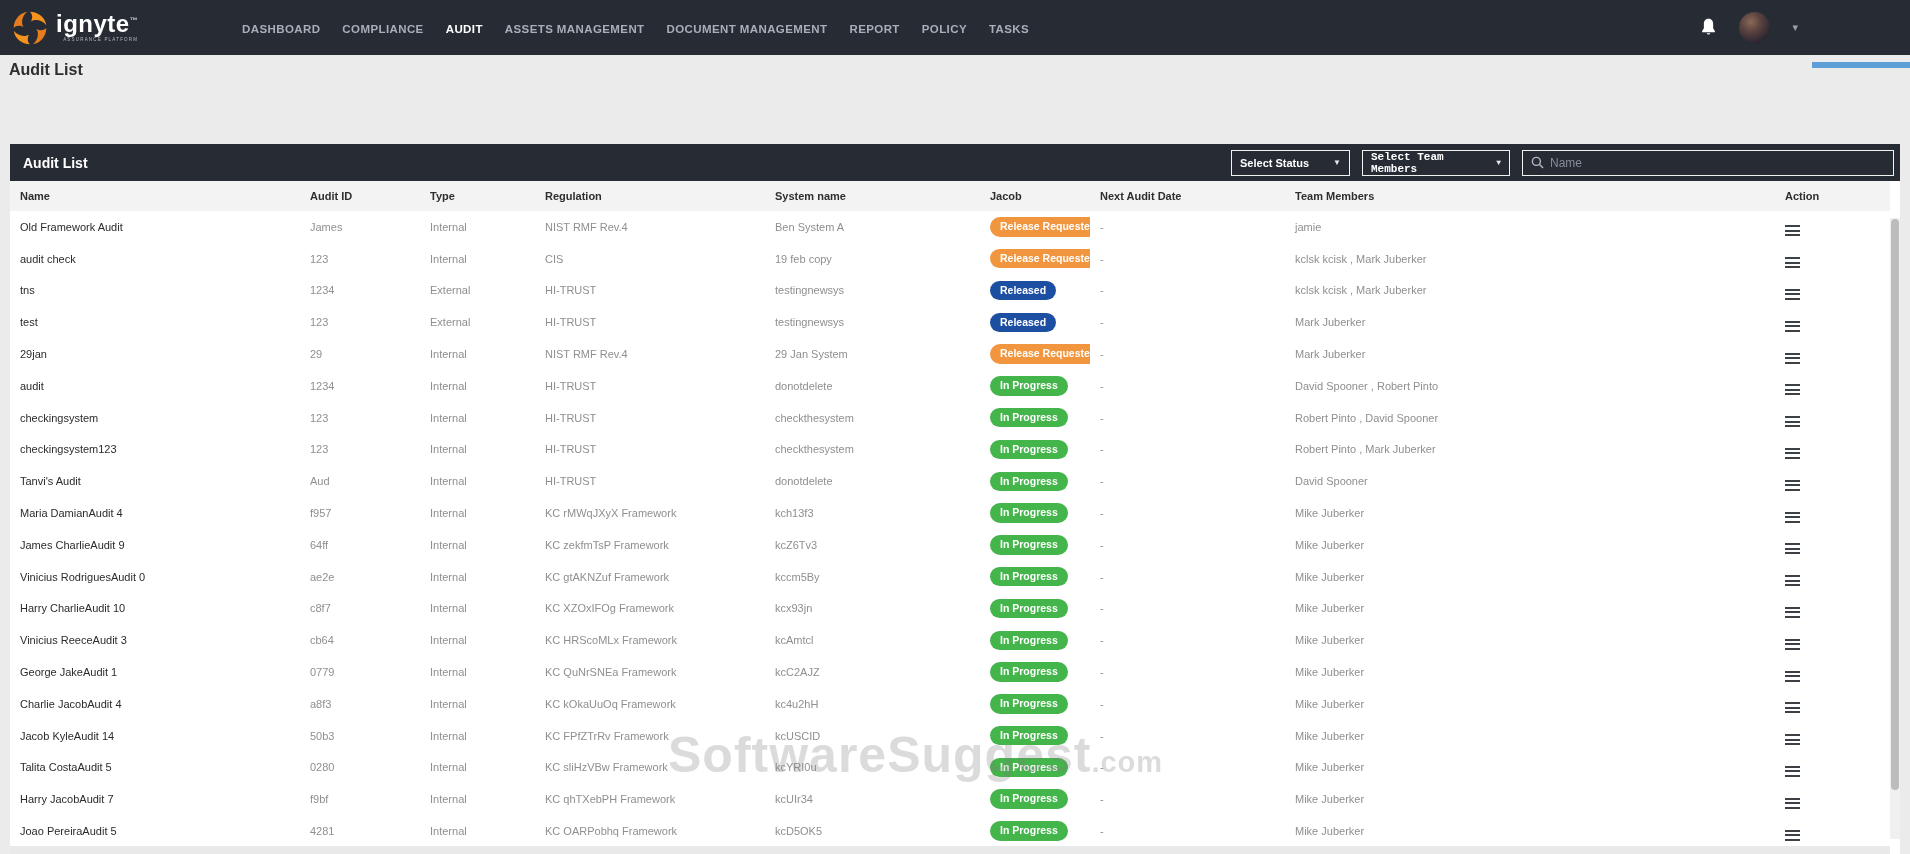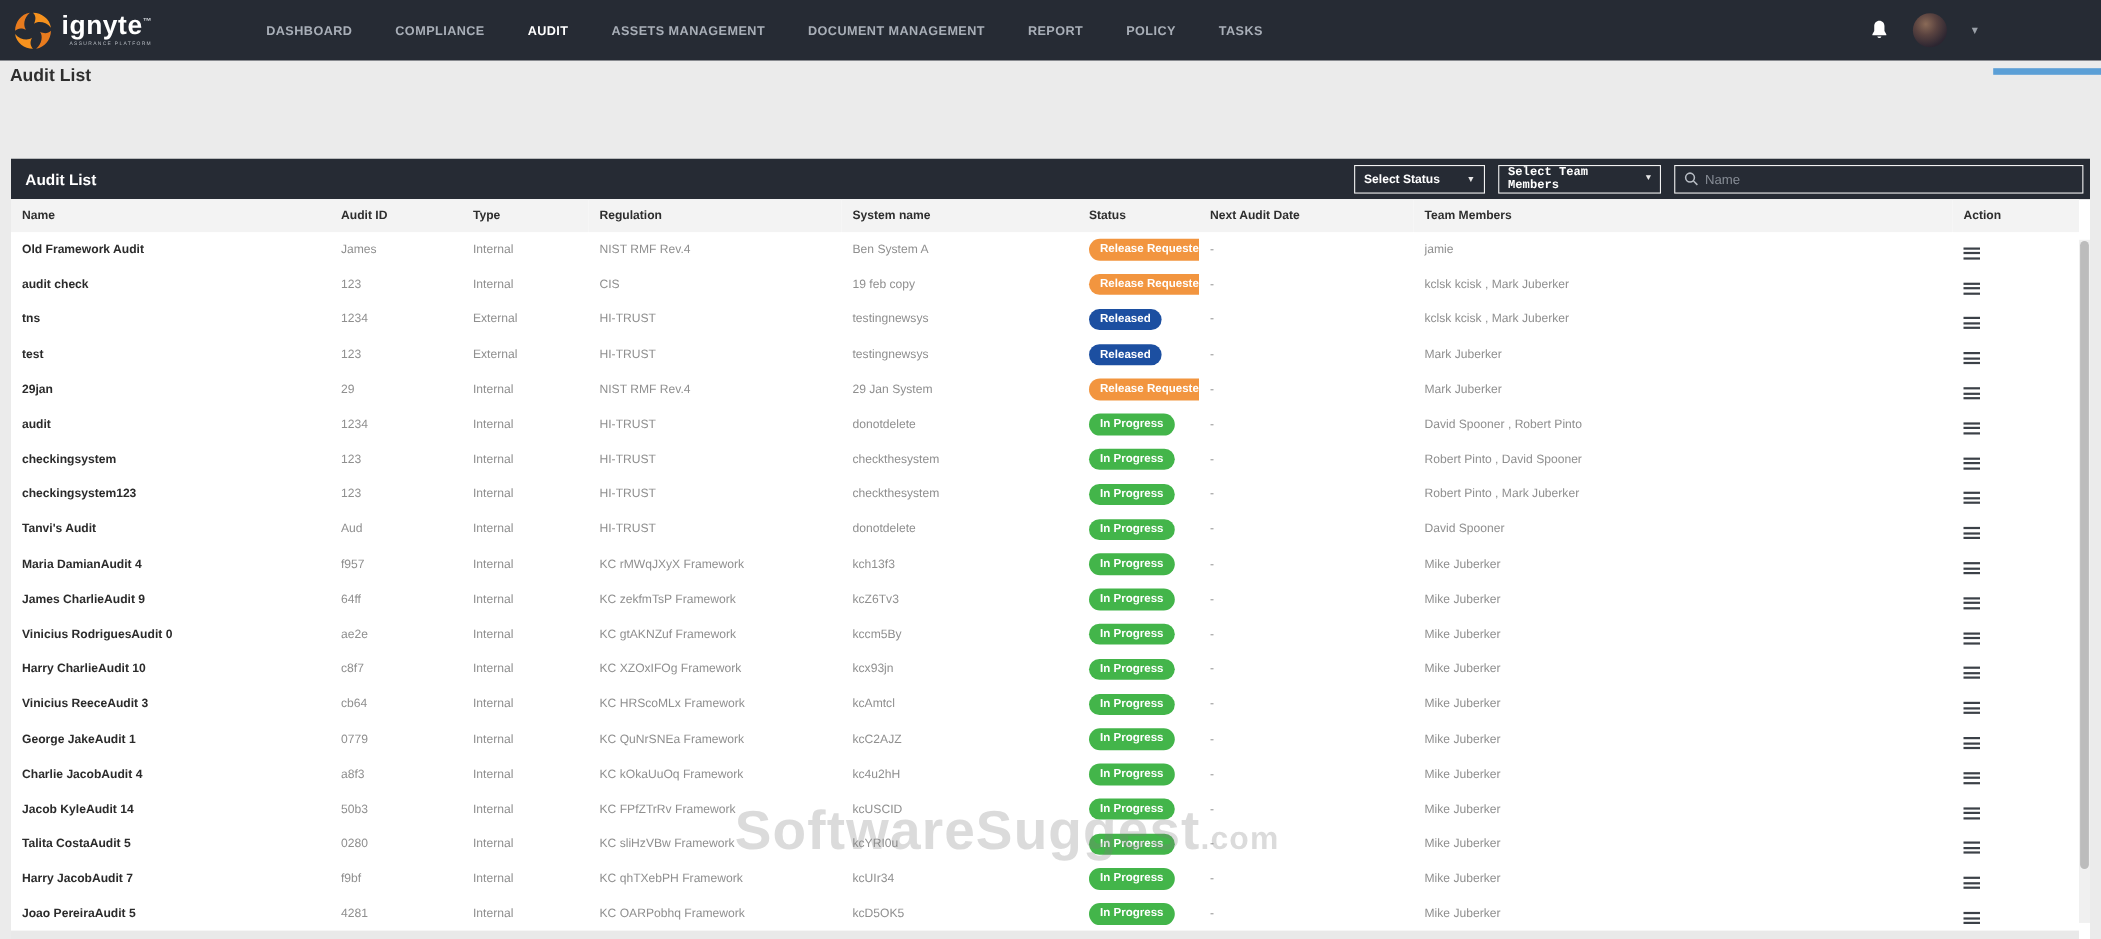--- a/index.html
+++ b/index.html
@@ -6,21 +6,21 @@
   html,body { width:1910px; height:854px; overflow:hidden; }
   body { font-family:"Liberation Sans", sans-serif; background:#ebebeb; position:relative; }
 
   
   .navbar { height:55px; background:#262b34; display:flex; align-items:center; padding:0 112px 0 12px; position:relative; }
   .brand { display:flex; align-items:center; gap:8px; min-width:175px; }
   .brand-text-wrap { display:flex; flex-direction:column; line-height:1; }
   .brand-name { color:#fff; font-size:24px; font-weight:bold; letter-spacing:0.5px; }
   .brand-name sup { font-size:8px; color:#cfd3d8; }
   .brand-tagline { color:#b7bcc3; font-size:4.5px; letter-spacing:1.2px; text-align:right; margin-top:2px; }
-  .nav-menu { display:flex; align-items:center; gap:39px; list-style:none; margin-left:55px; }
+  .nav-menu { display:flex; align-items:center; gap:22px; list-style:none; margin-left:55px; }
   .nav-menu a { text-decoration:none; color:#a9afb8; font-size:11.5px; font-weight:bold; letter-spacing:0.4px; cursor:pointer; }
   .nav-menu a.active { color:#ffffff; }
   .nav-right { margin-left:auto; display:flex; align-items:center; gap:22px; }
   .bell { width:17px; height:19px; }
   .avatar { width:31px; height:31px; border-radius:50%; background:radial-gradient(circle at 38% 32%, #8a6a57 0%, #5a4340 35%, #2e2732 72%, #1d1a24 100%); }
   .chev { color:#9aa0a8; font-size:11px; }
 
   
   .page-title { font-size:16px; font-weight:bold; color:#2e2e2e; padding:6px 0 0 9px; }
   .hbar { position:absolute; top:62px; right:0; width:98px; height:6px; background:#5b9fd6; }
@@ -38,21 +38,21 @@
   .search-box { width:372px; height:26px; border:1px solid #f2f2f2; display:flex; align-items:center; padding:0 8px; gap:6px; }
   .search-box input { flex:1; background:transparent; border:none; outline:none; color:#d5d8dc; font-size:12px; font-family:"Liberation Sans", sans-serif; }
   .search-box input::placeholder { color:#878d96; }
 
   
   .table-wrap { position:relative; }
   table { border-collapse:collapse; table-layout:fixed; width:1880px; }
   thead th { background:#f3f3f3; color:#2e2e2e; font-size:11px; font-weight:bold; text-align:left; height:30px; padding:0 6px 0 10px; }
   tbody tr { height:31.8px; }
   tbody td { font-size:11px; padding:0 6px 0 10px; white-space:nowrap; overflow:hidden; }
-  td.c-name { color:#2b2b2b; font-weight:bold; }
+  td.c-name { color:#2b2b2b; font-weight:normal; }
   td.c-dim { color:#8f8f8f; }
   .badge { display:inline-block; color:#fff; font-size:10.5px; font-weight:bold; line-height:1; padding:4px 10px 5px; border-radius:11px; }
   .hamburger { display:inline-flex; flex-direction:column; gap:2.5px; width:15px; cursor:pointer; }
   .hamburger i { display:block; height:2px; background:#3c4148; }
 
   
   .vscroll { position:absolute; top:37px; bottom:8px; right:0; width:10px; background:#f0f0f0; }
   .vscroll .thumb { position:absolute; top:1px; left:1px; right:1px; height:92%; background:#bcbcbc; border-radius:4px; }
   .card-hscroll { position:absolute; left:0; right:10px; bottom:0; height:8px; background:#e9e9e9; }
 
@@ -137,21 +137,21 @@
           <col style="width:490px">
           <col style="width:115px">
       </colgroup>
       <thead>
         <tr>
           <th>Name</th>
           <th>Audit ID</th>
           <th>Type</th>
           <th>Regulation</th>
           <th>System name</th>
-          <th>Status</th>
+          <th>Jacob</th>
           <th>Next Audit Date</th>
           <th>Team Members</th>
           <th>Action</th>
         </tr>
       </thead>
       <tbody>
           <tr>
             <td class="c-name">Old Framework Audit</td>
             <td class="c-dim">James</td>
             <td class="c-dim">Internal</td>

